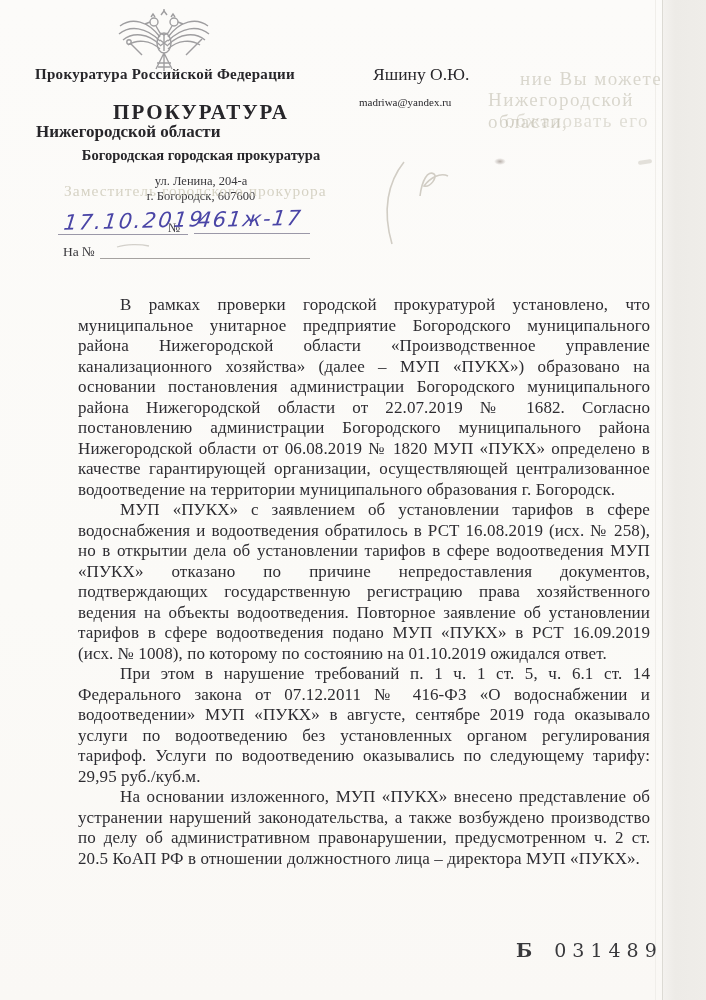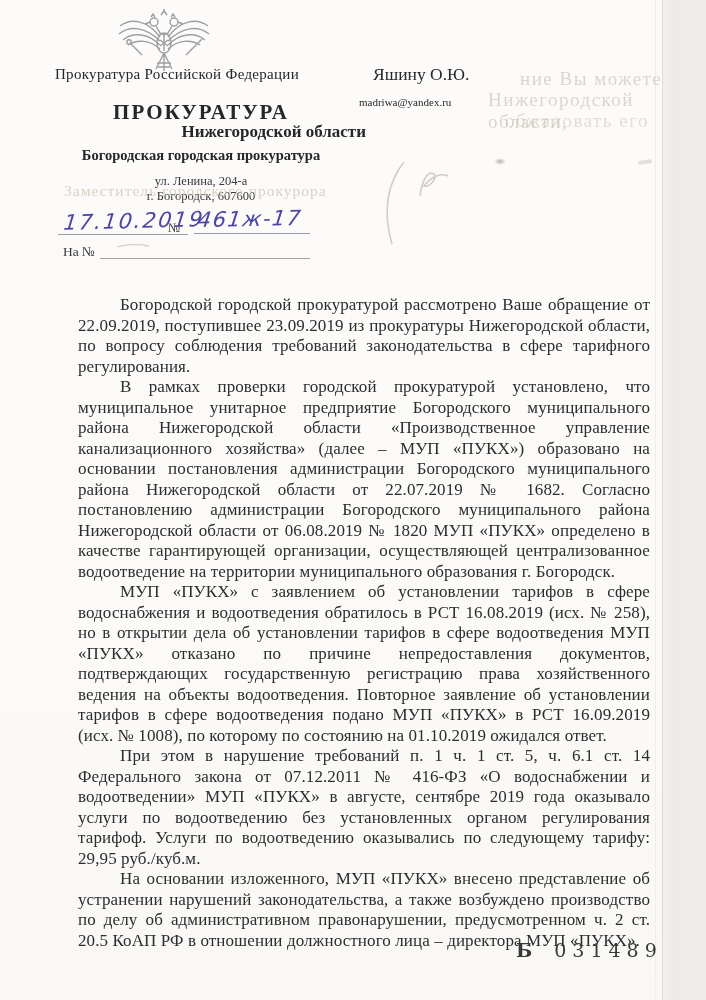--- a/index.html
+++ b/index.html
@@ -7,21 +7,21 @@
     position:relative;width:706px;height:1000px;overflow:hidden;
     background:linear-gradient(180deg,#fcfbf9 0%,#fbfaf7 60%,#faf8f5 100%);
     font-family:"Liberation Serif",serif;color:#2d2c31;
   }
   
   .edge-strip{position:absolute;top:0;right:0;width:44px;height:1000px;
     background:linear-gradient(90deg,#f4f2ef 0%,#edebe7 30%,#efede9 100%);}
   .edge-line{position:absolute;top:0;left:662px;width:1px;height:1000px;background:#dcdad4;}
   .edge-line2{position:absolute;top:0;left:655px;width:1px;height:1000px;background:#f0eeea;}
   .emblem{position:absolute;left:112px;top:8px;width:104px;height:68px;}
-  .org-top{position:absolute;left:12px;top:66px;width:330px;font-weight:normal;font-size:15px;letter-spacing:.3px;color:#27262a;}
+  .org-top{position:absolute;left:0;top:66px;width:330px;font-weight:bold;font-size:15px;letter-spacing:.3px;color:#27262a;}
   .org-main1{position:absolute;left:0;top:100px;width:330px;font-weight:bold;font-size:21px;letter-spacing:2px;color:#27262a;}
   .org-main2{position:absolute;left:0;top:122px;width:330px;font-weight:bold;font-size:17px;color:#27262a;}
   .org-sub{position:absolute;left:0;top:147px;width:330px;font-weight:bold;font-size:14.5px;color:#27262a;font-family:Liberation Serif, serif;}
   .addr1{position:absolute;left:0;top:174px;width:330px;font-size:12.5px;color:#39383c;}
   .addr2{position:absolute;left:0;top:189px;width:330px;font-size:12.5px;color:#39383c;}
 
   
   .hand{font-family:"DejaVu Sans",sans-serif;font-style:italic;color:#4a45a6;}
   .hw-date{position:absolute;left:64px;top:209px;font-size:21px;letter-spacing:2px;transform:skewX(-8deg) rotate(-1.5deg);}
   .num-sign{position:absolute;left:168px;top:220px;font-size:13px;color:#44434a;}
@@ -100,21 +100,21 @@
 
       <path d="M18,34 L30,46"></path>
       <circle cx="17" cy="33" r="2.2"></circle>
       <path d="M86,34 L74,46"></path>
       <path d="M86,34 L90,30"></path>
     </g>
   </svg>
 
   <div class="org-top letterhead-text" style="text-align:center;">Прокуратура Российской Федерации</div>
   <div class="org-main1" style="text-align:center;position:absolute;left:36px;width:330px;">ПРОКУРАТУРА</div>
-  <div class="org-main2" style="text-align:right;position:absolute;left:36px;width:330px;">Нижегородской области</div>
+  <div class="org-main2" style="text-align:left;position:absolute;left:36px;width:330px;">Нижегородской области</div>
   <div class="org-sub" style="text-align:center;position:absolute;left:36px;width:330px;">Богородская городская прокуратура</div>
   <div class="addr1" style="text-align:center;position:absolute;left:36px;width:330px;">ул. Ленина, 204-а</div>
   <div class="addr2" style="text-align:center;position:absolute;left:36px;width:330px;">г. Богородск, 607600</div>
 
   <div class="ghost g1">ние  Вы  можете</div>
   <div class="ghost g2">Нижегородской области,</div>
   <div class="ghost g3">обжаловать  его</div>
   <div class="ghost g4">Заместитель городского прокурора</div>
 
   <svg class="sig-squiggle" width="100" height="90" viewBox="0 0 100 90">
@@ -134,21 +134,20 @@
   <div class="naline">На №</div>
   <svg class="pencil-dash" width="34" height="6" viewBox="0 0 34 6">
     <path d="M1,4 C10,1 24,1 33,3" stroke="#b9b5ad" fill="none" stroke-width="1.3"></path>
   </svg>
   <div class="uline3"></div>
 
   <div class="rcpt-name">Яшину О.Ю.</div>
   <div class="rcpt-email">madriwa@yandex.ru</div>
 
   <div class="body-text">
-      <p>Богородской городской прокуратурой рассмотрено Ваше обращение от 22.09.2019, поступившее 23.09.2019 из прокуратуры Нижегородской области, по вопросу соблюдения требований законодательства в сфере тарифного регулирования.</p>
       <p>В рамках проверки городской прокуратурой установлено, что муниципальное унитарное предприятие Богородского муниципального района Нижегородской области «Производственное управление канализационного хозяйства» (далее – МУП «ПУКХ») образовано на основании постановления администрации Богородского муниципального района Нижегородской области от 22.07.2019 № 1682. Согласно постановлению администрации Богородского муниципального района Нижегородской области от 06.08.2019 № 1820 МУП «ПУКХ» определено в качестве гарантирующей организации, осуществляющей централизованное водоотведение на территории муниципального образования г. Богородск.</p>
       <p>МУП «ПУКХ» с заявлением об установлении тарифов в сфере водоснабжения и водоотведения обратилось в РСТ 16.08.2019 (исх. № 258), но в открытии дела об установлении тарифов в сфере водоотведения МУП «ПУКХ» отказано по причине непредоставления документов, подтверждающих государственную регистрацию права хозяйственного ведения на объекты водоотведения. Повторное заявление об установлении тарифов в сфере водоотведения подано МУП «ПУКХ» в РСТ 16.09.2019 (исх. № 1008), по которому по состоянию на 01.10.2019 ожидался ответ.</p>
       <p>При этом в нарушение требований  п. 1 ч. 1 ст. 5, ч. 6.1 ст. 14 Федерального закона от 07.12.2011 №  416-ФЗ «О водоснабжении и водоотведении» МУП «ПУКХ» в августе, сентябре 2019 года оказывало услуги по водоотведению без установленных органом регулирования тарифоф. Услуги по водоотведению оказывались по следующему тарифу: 29,95 руб./куб.м.</p>
       <p>На основании изложенного, МУП «ПУКХ» внесено представление об устранении нарушений законодательства, а также возбуждено производство по делу об административном правонарушении, предусмотренном ч. 2 ст. 20.5 КоАП РФ в отношении должностного лица – директора МУП «ПУКХ».</p>
     </div>
 
   <div class="form-number">
     <span class="series">Б</span><span class="num">031489</span>
   </div>
 

